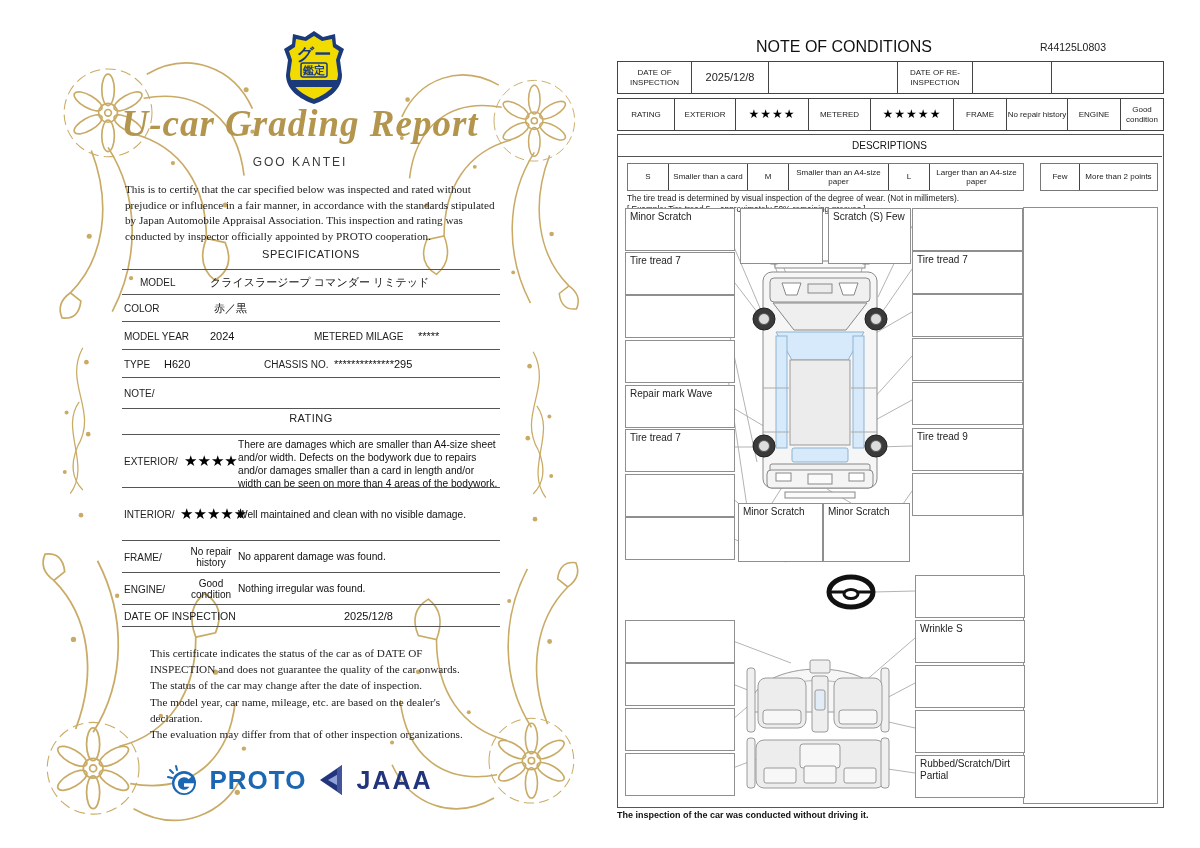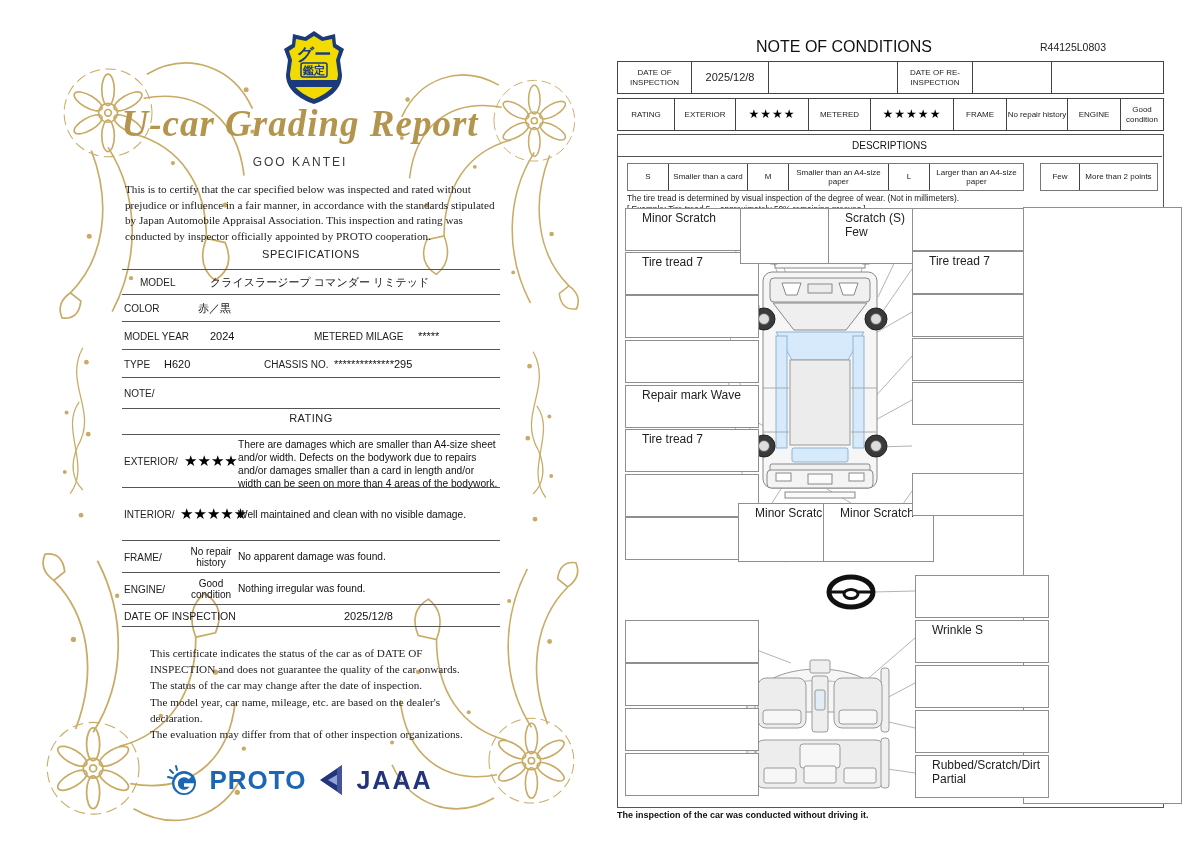--- a/index.html
+++ b/index.html
@@ -16,21 +16,21 @@
   .slabel{position:absolute;font-size:10px;color:#222;top:50%;transform:translateY(-50%);}
   .sval{position:absolute;font-size:11px;color:#111;top:50%;transform:translateY(-50%);}
   .stars{font-family:"DejaVu Sans",sans-serif;color:#000;}
   .rdesc{position:absolute;font-size:10.2px;line-height:1.28;color:#111;}
   .disc{font-size:11.2px;line-height:1.45;color:#222;}
   
   .tbl{position:absolute;display:flex;border:1px solid #444;background:#fff;}
   .tbl .c{border-left:1px solid #444;display:flex;align-items:center;justify-content:center;text-align:center;line-height:1.15;}
   .tbl .c:first-child{border-left:none;}
   .small-lbl{font-size:8px;color:#222;}
-  .dbox{position:absolute;border:1px solid #8f8f8f;background:#fff;font-size:12px;color:#222;padding:2px 16px;z-index:2;line-height:1.2;}
+  .dbox{position:absolute;border:1px solid #8f8f8f;background:#fff;font-size:10px;color:#222;padding:2px 4px;z-index:2;line-height:1.2;}
   .note-sm{font-size:8.3px;color:#222;}
   .hdr{font-size:10px;color:#111;}
   svg{display:block;}
 </style>
 </head>
 <body>
 
 <div class="page">
 
   <svg width="0" height="0" style="position:absolute">
@@ -116,21 +116,21 @@
   <div class="abs serif intro" style="left:125px;top:182px;width:378px">This is to certify that the car specified below was inspected and rated without prejudice or influence in a fair manner, in accordance with the standards stipulated by Japan Automobile Appraisal Association. This inspection and rating was conducted by inspector officially appointed by PROTO cooperation.</div>
 
   <div class="abs sec-head" style="left:122px;top:248px;width:378px">SPECIFICATIONS</div>
   <div class="abs stable" style="left:122px;top:269px;width:378px">
     <div class="srow" style="height:24px">
       <span class="slabel" style="left:18px">MODEL</span>
       <span class="sval" style="left:88px">クライスラージープ コマンダー リミテッド</span>
     </div>
     <div class="srow" style="height:26px">
       <span class="slabel" style="left:2px">COLOR</span>
-      <span class="sval" style="left:76px">赤／黒</span>
+      <span class="sval" style="left:92px">赤／黒</span>
     </div>
     <div class="srow" style="height:27px">
       <span class="slabel" style="left:2px">MODEL YEAR</span>
       <span class="sval" style="left:88px">2024</span>
       <span class="slabel" style="left:192px">METERED MILAGE</span>
       <span class="sval" style="left:296px">*****</span>
     </div>
     <div class="srow" style="height:27px">
       <span class="slabel" style="left:2px">TYPE</span>
       <span class="sval" style="left:42px">H620</span>
@@ -353,20 +353,21 @@
   <div class="dbox" style="left:828px;top:208px;width:73px;height:50px">Scratch (S) Few</div>
 
   <div class="dbox" style="left:738px;top:503px;width:75px;height:53px">Minor Scratch</div>
   <div class="dbox" style="left:823px;top:503px;width:77px;height:53px">Minor Scratch</div>
 
   <div class="dbox" style="left:912px;top:208px;width:101px;height:37px"></div>
   <div class="dbox" style="left:912px;top:251px;width:101px;height:37px">Tire tread 7</div>
   <div class="dbox" style="left:912px;top:294px;width:101px;height:37px"></div>
   <div class="dbox" style="left:912px;top:338px;width:101px;height:37px"></div>
   <div class="dbox" style="left:912px;top:382px;width:101px;height:37px"></div>
+  <div class="dbox" style="left:912px;top:428px;width:101px;height:37px">Tire tread 9</div>
   <div class="dbox" style="left:912px;top:473px;width:101px;height:37px"></div>
 
   <div class="dbox" style="left:1023px;top:207px;width:125px;height:591px"></div>
 
   <div class="dbox" style="left:625px;top:620px;width:100px;height:37px"></div>
   <div class="dbox" style="left:625px;top:663px;width:100px;height:37px"></div>
   <div class="dbox" style="left:625px;top:708px;width:100px;height:37px"></div>
   <div class="dbox" style="left:625px;top:753px;width:100px;height:37px"></div>
   <div class="dbox" style="left:915px;top:575px;width:100px;height:37px"></div>
   <div class="dbox" style="left:915px;top:620px;width:100px;height:37px">Wrinkle S</div>

